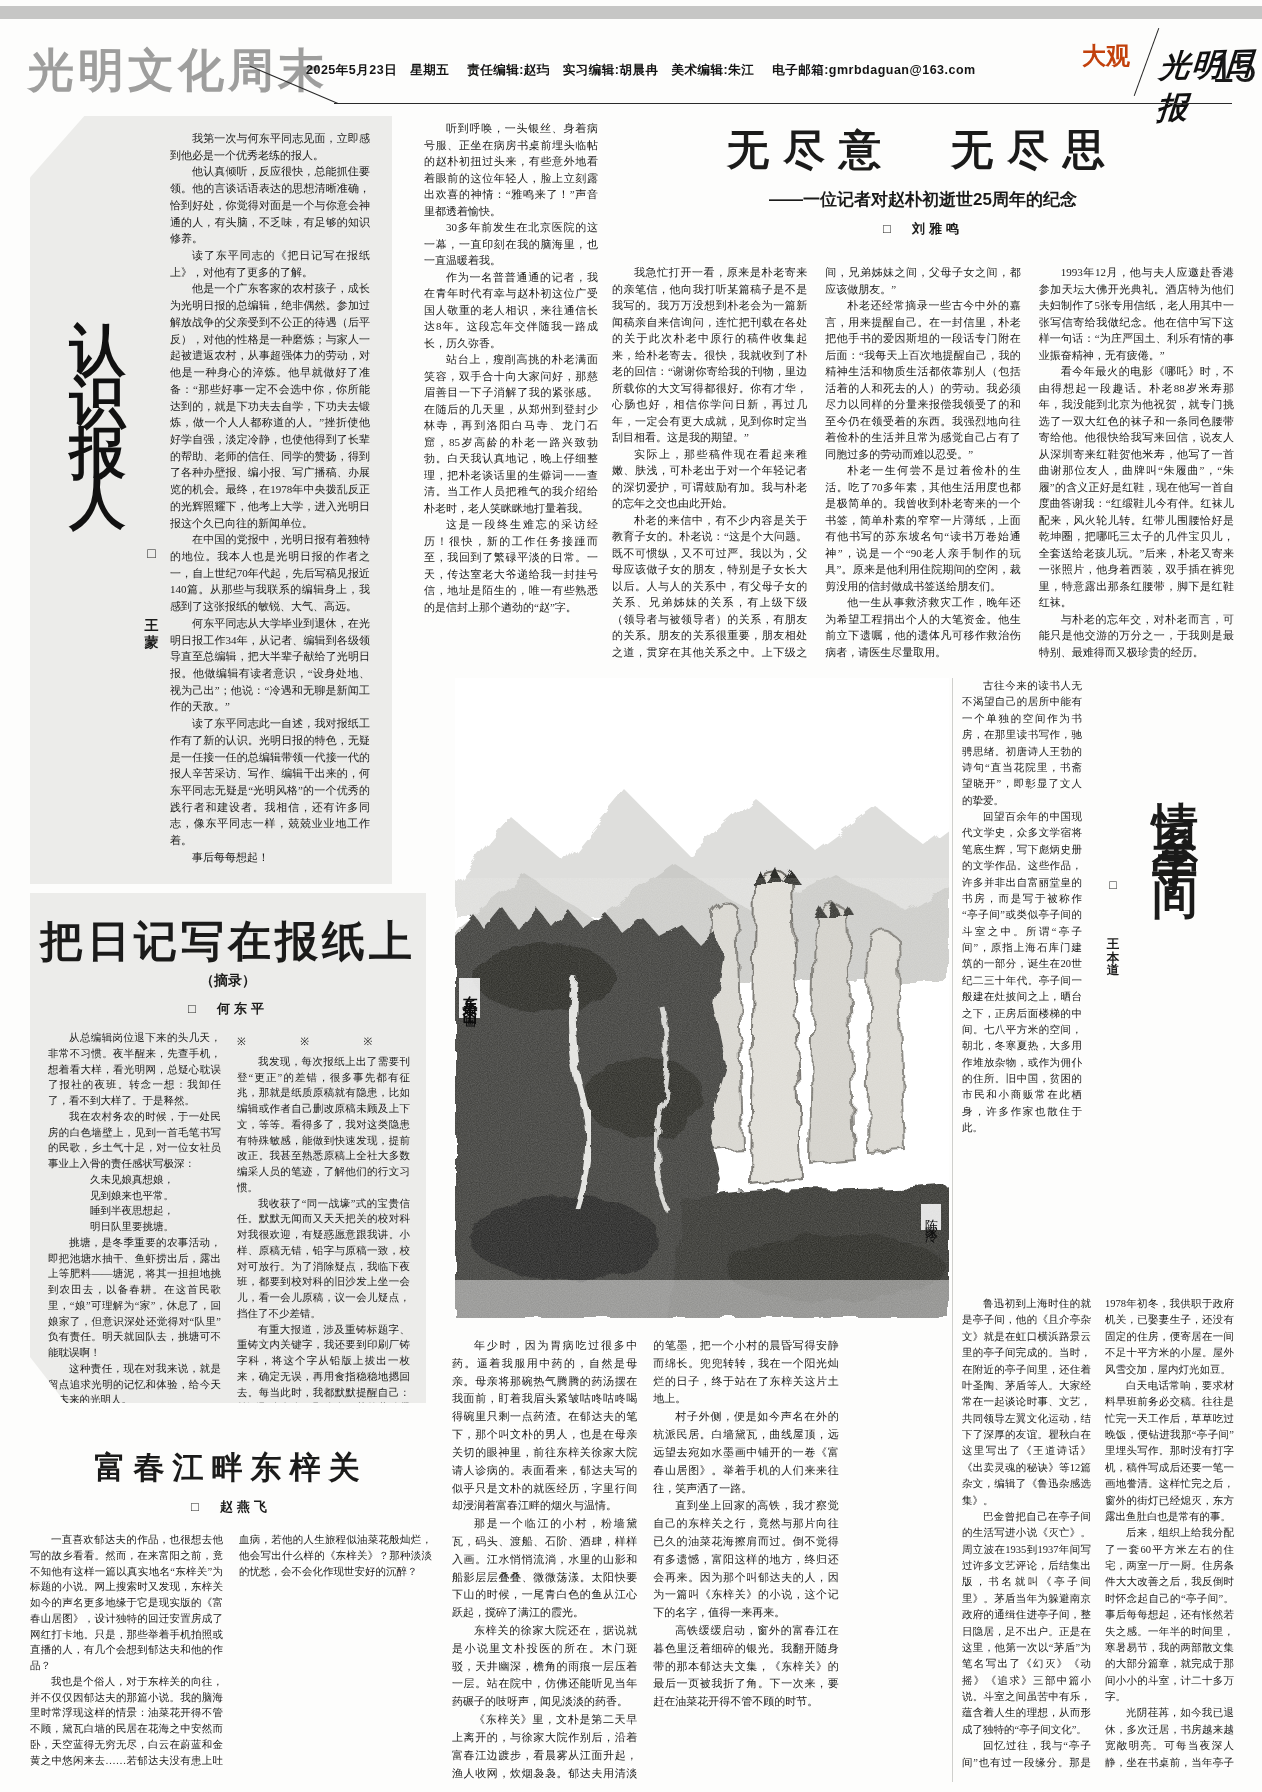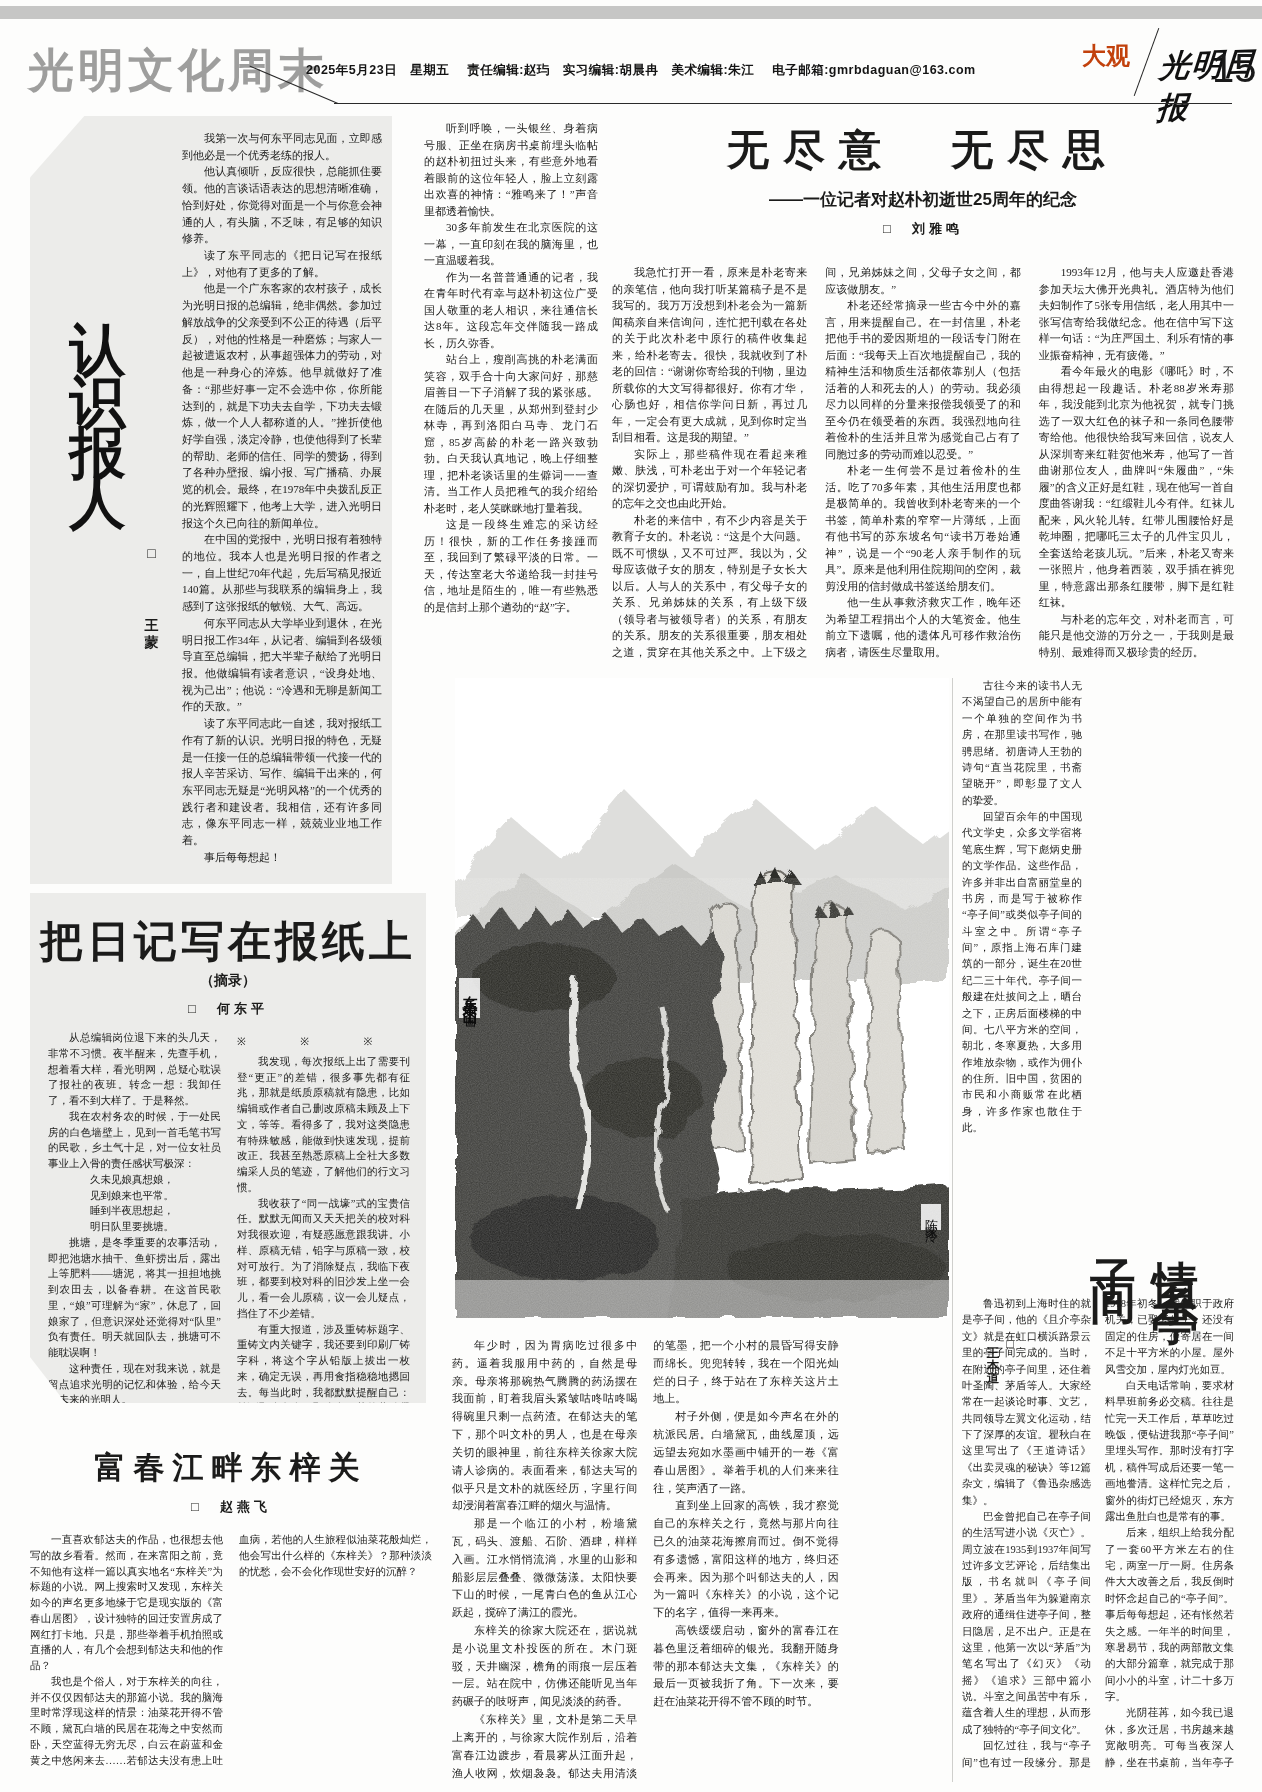--- a/index.html
+++ b/index.html
@@ -27,21 +27,21 @@
   .body-txt p{margin:0;text-indent:2em;text-align:justify;}
   .cols{column-fill:auto;overflow:hidden;}
   .vline{position:absolute;left:952px;top:678px;width:1px;height:1104px;background:#cfcfcc;}
   
   .renshi{position:absolute;left:30px;top:116px;width:362px;height:768px;background:#ececea;
           clip-path:polygon(0 8%,15% 0,100% 0,100% 100%,0 100%);}
   .renshi-title{position:absolute;left:30px;top:160px;writing-mode:vertical-rl;font-size:56px;
                 font-weight:900;letter-spacing:52px;color:#111;}
   .renshi-byline{position:absolute;left:112px;top:430px;writing-mode:vertical-rl;font-size:14px;
                  letter-spacing:16px;font-weight:700;}
-  .renshi-body{position:absolute;left:152px;top:14px;width:200px;height:742px;
+  .renshi-body{position:absolute;left:140px;top:14px;width:200px;height:742px;
                font-size:11px;line-height:1.52;overflow:hidden;}
   .footnote{font-weight:700;text-align:right;margin-top:4px;}
   
   .wujin-col1{position:absolute;left:424px;top:120px;width:174px;height:545px;
               font-size:11px;line-height:1.5;overflow:hidden;}
   .wujin-head{position:absolute;left:612px;top:122px;width:622px;text-align:center;}
   .wujin-title{font-size:42px;font-weight:800;letter-spacing:14px;}
   .wujin-sub{font-size:17px;font-weight:700;margin-top:10px;font-family:"Liberation Sans",sans-serif;}
   .wujin-byline{font-size:13px;margin-top:9px;letter-spacing:4px;font-weight:700;}
   .wujin-cols{position:absolute;left:612px;top:264px;width:622px;height:400px;
@@ -49,21 +49,21 @@
   
   .painting{position:absolute;left:455px;top:678px;width:494px;height:640px;background:#fff;}
   .cap-left{position:absolute;left:4px;top:300px;writing-mode:vertical-rl;color:#0d0d0d;
             background:rgba(255,255,255,.85);padding:4px 1px;}
   .cap-title{font-size:15px;font-weight:800;letter-spacing:5px;}
   .cap-type{font-size:10.5px;letter-spacing:2px;}
   .cap-artist{position:absolute;right:8px;bottom:88px;writing-mode:vertical-rl;font-size:13px;
               letter-spacing:6px;background:rgba(255,255,255,.85);padding:4px 1px;color:#0d0d0d;}
   
   .tingzi{position:absolute;left:962px;top:678px;width:272px;height:1104px;}
-  .t-top{display:flex;height:606px;flex-direction:column;}
+  .t-top{display:flex;height:606px;}
   .t-colA{width:120px;font-size:10.5px;line-height:1.56;overflow:hidden;}
   .t-titleblock{flex:1;position:relative;}
   .t-title{position:absolute;right:28px;top:86px;writing-mode:vertical-rl;font-size:46px;
            font-weight:900;letter-spacing:18px;}
   .t-byline{position:absolute;left:22px;top:200px;writing-mode:vertical-rl;font-size:12.5px;
             letter-spacing:12px;font-weight:700;}
   .t-rest{margin-top:12px;height:478px;column-count:2;column-gap:14px;
           font-size:10.5px;line-height:1.56;}
   
   .riji{position:absolute;left:30px;top:893px;width:396px;height:510px;background:#ececea;

